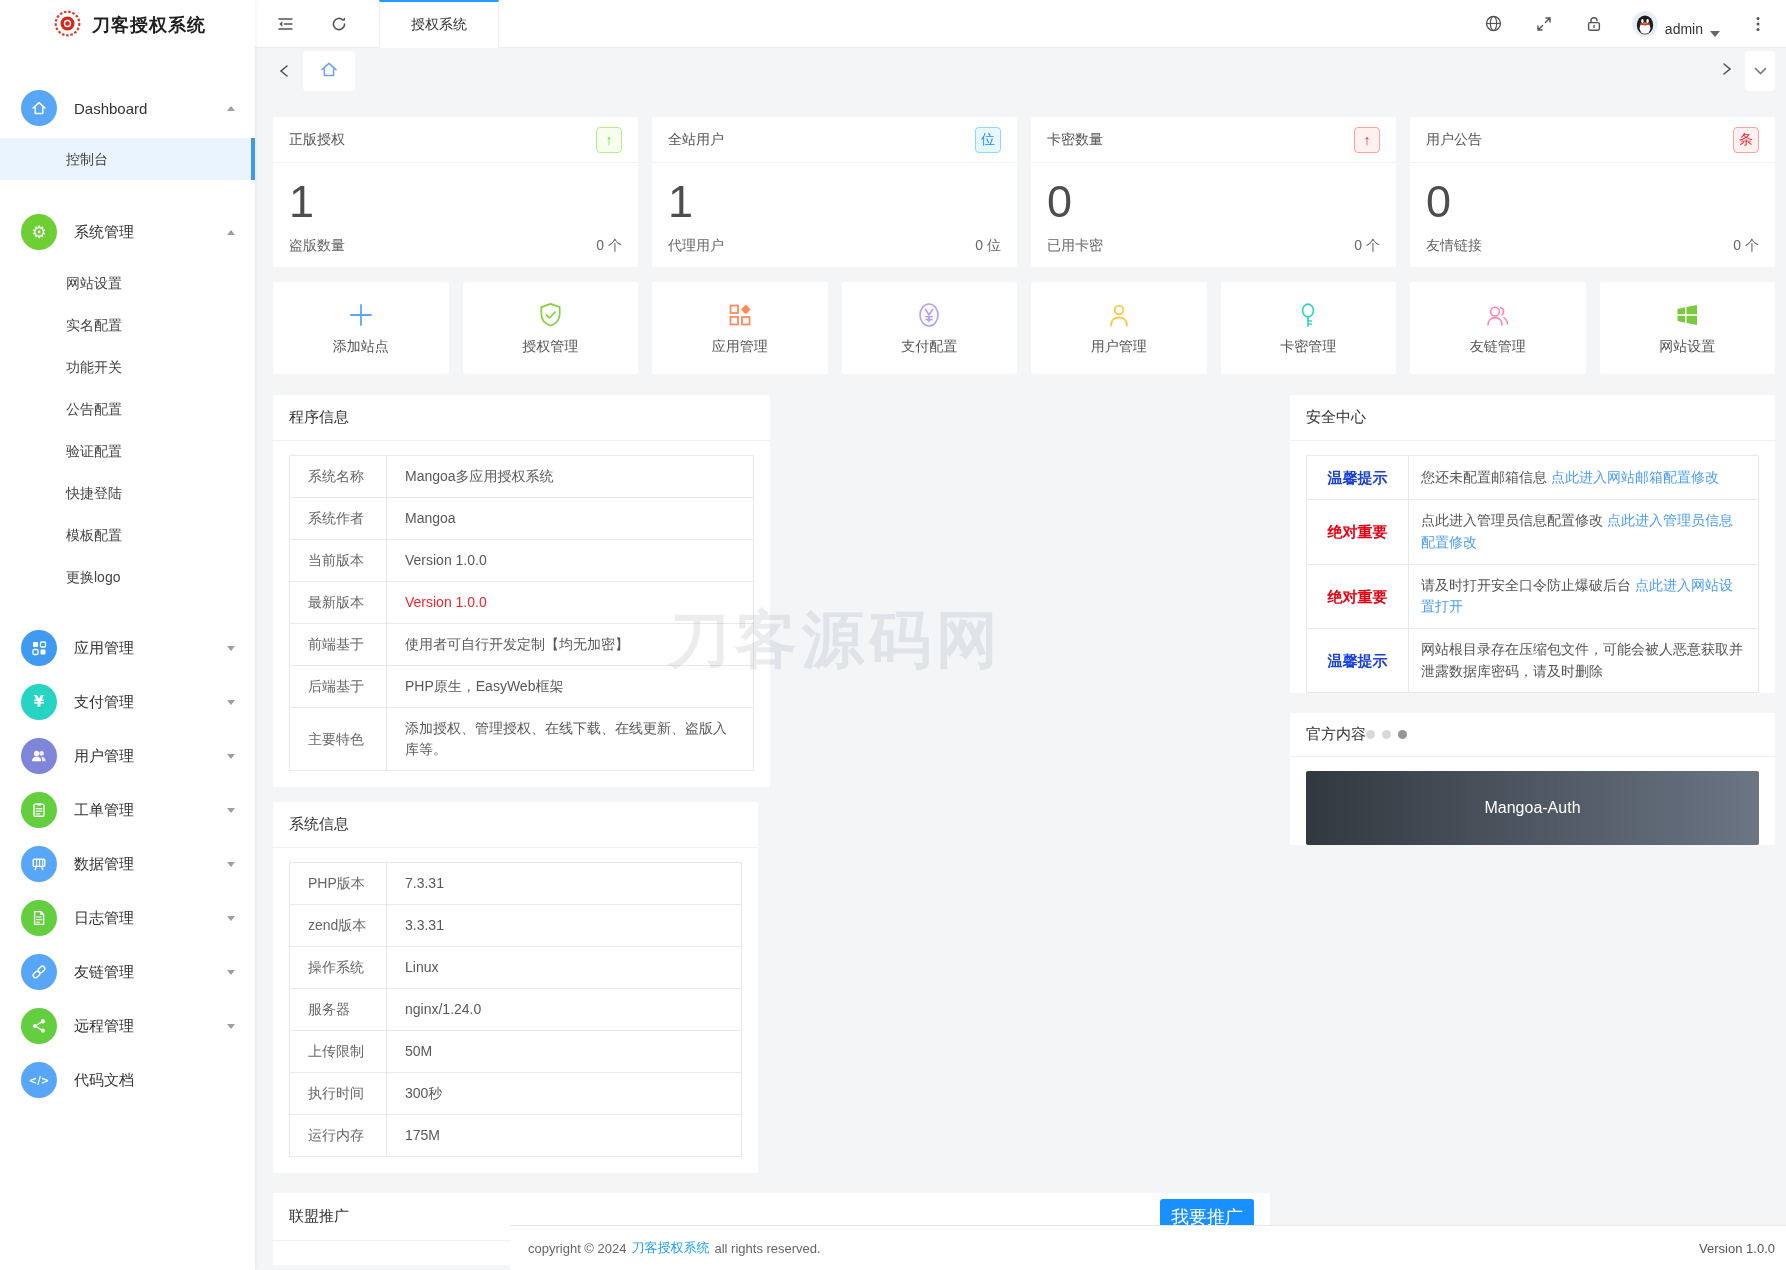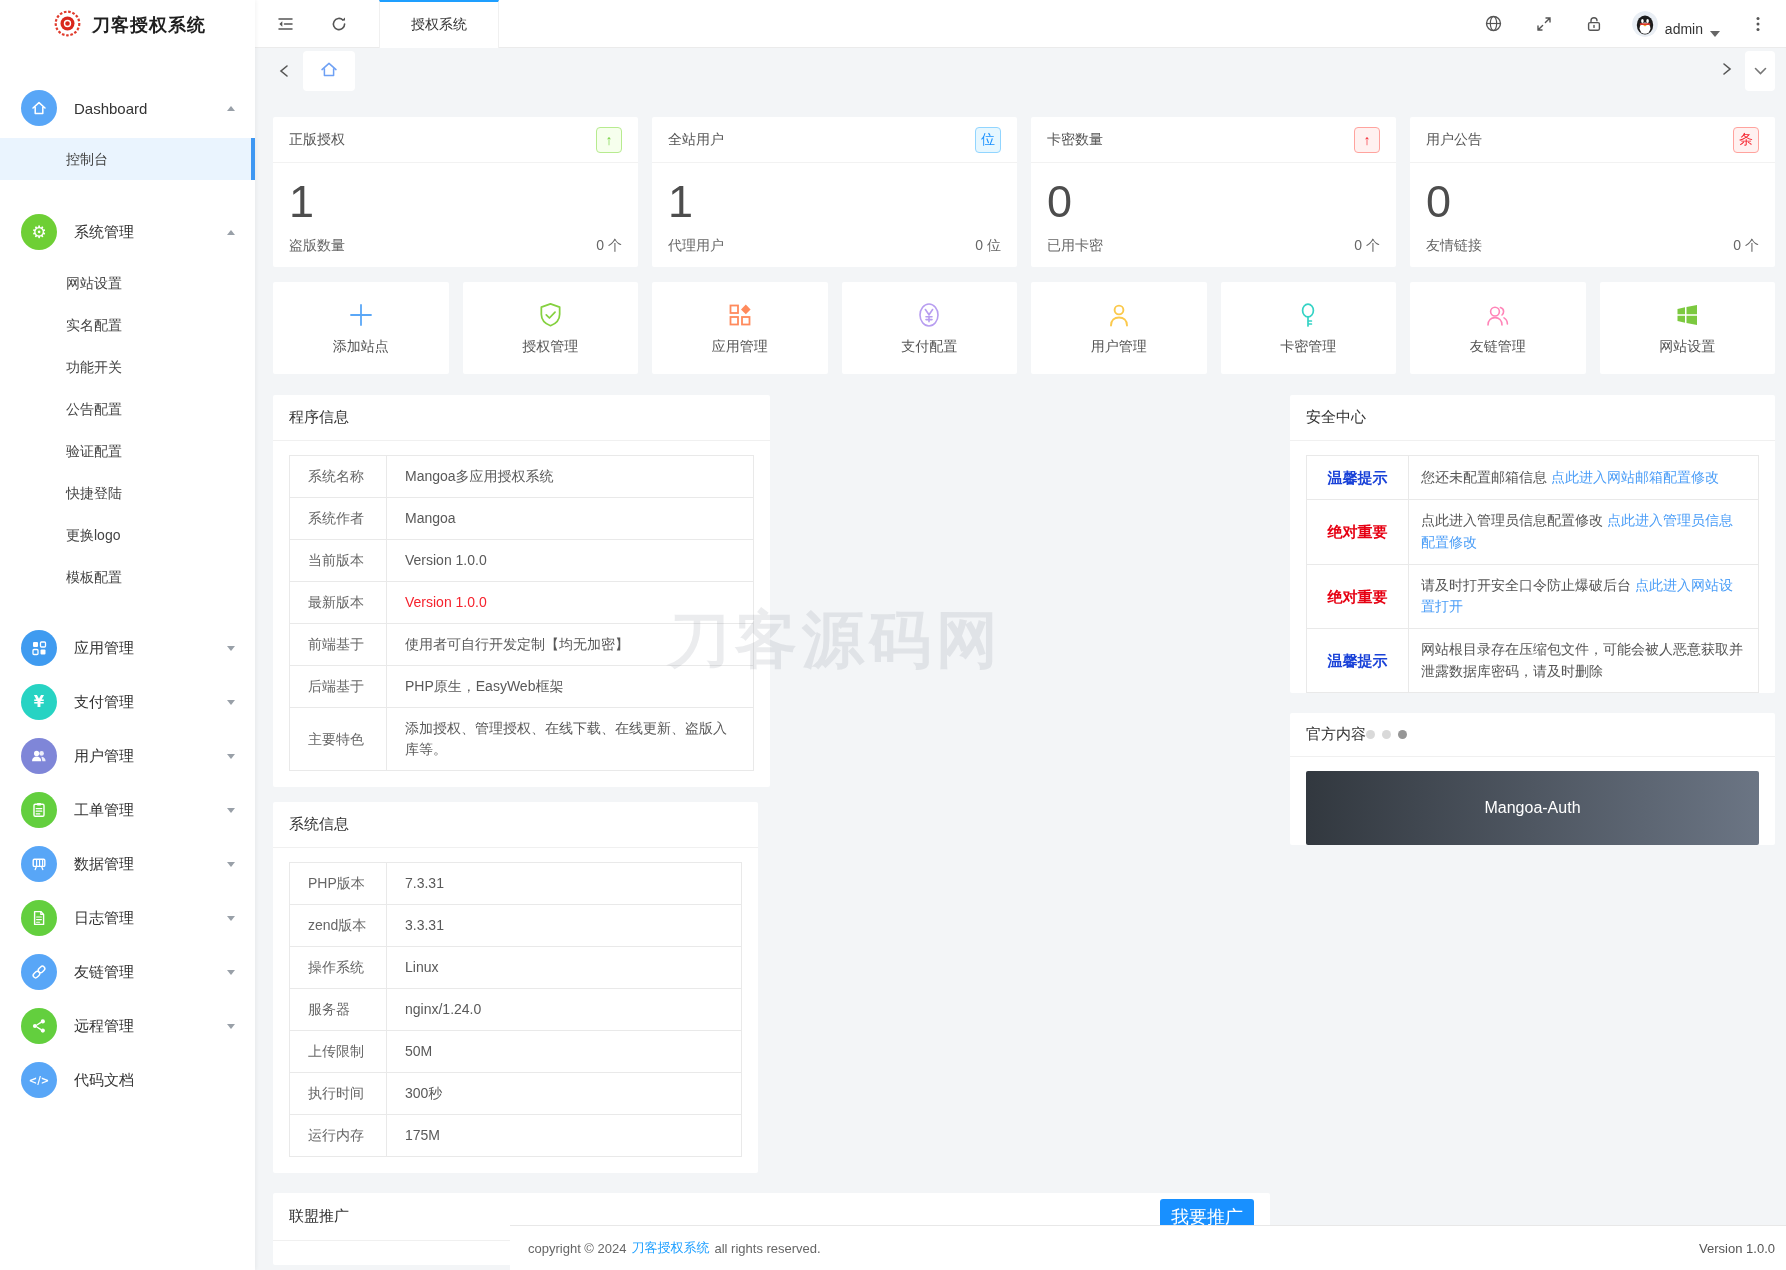--- a/index.html
+++ b/index.html
@@ -161,22 +161,22 @@
         <span class="nav-label">系统管理</span>
         <span class="arr up"></span>
       </div>
       <div class="subs-sys">
         <div class="sub-item">网站设置</div>
         <div class="sub-item">实名配置</div>
         <div class="sub-item">功能开关</div>
         <div class="sub-item">公告配置</div>
         <div class="sub-item">验证配置</div>
         <div class="sub-item">快捷登陆</div>
+        <div class="sub-item">模板配置</div>
         <div class="sub-item">更换logo</div>
-        <div class="sub-item">模板配置</div>
       </div>
 
       <div class="nav-item">
         <span class="nav-ico c-dblue">
           <svg width="18" height="18" viewBox="0 0 18 18">
               <rect x="3" y="3" width="5" height="5" rx="1" fill="#fff"></rect>
               <rect x="10.5" y="3" width="5" height="5" rx="1" fill="none" stroke="#fff" stroke-width="1.3"></rect>
               <rect x="3" y="10.5" width="5" height="5" rx="1" fill="none" stroke="#fff" stroke-width="1.3"></rect>
               <rect x="10.5" y="10.5" width="5" height="5" rx="1" fill="#fff"></rect>
             </svg>

